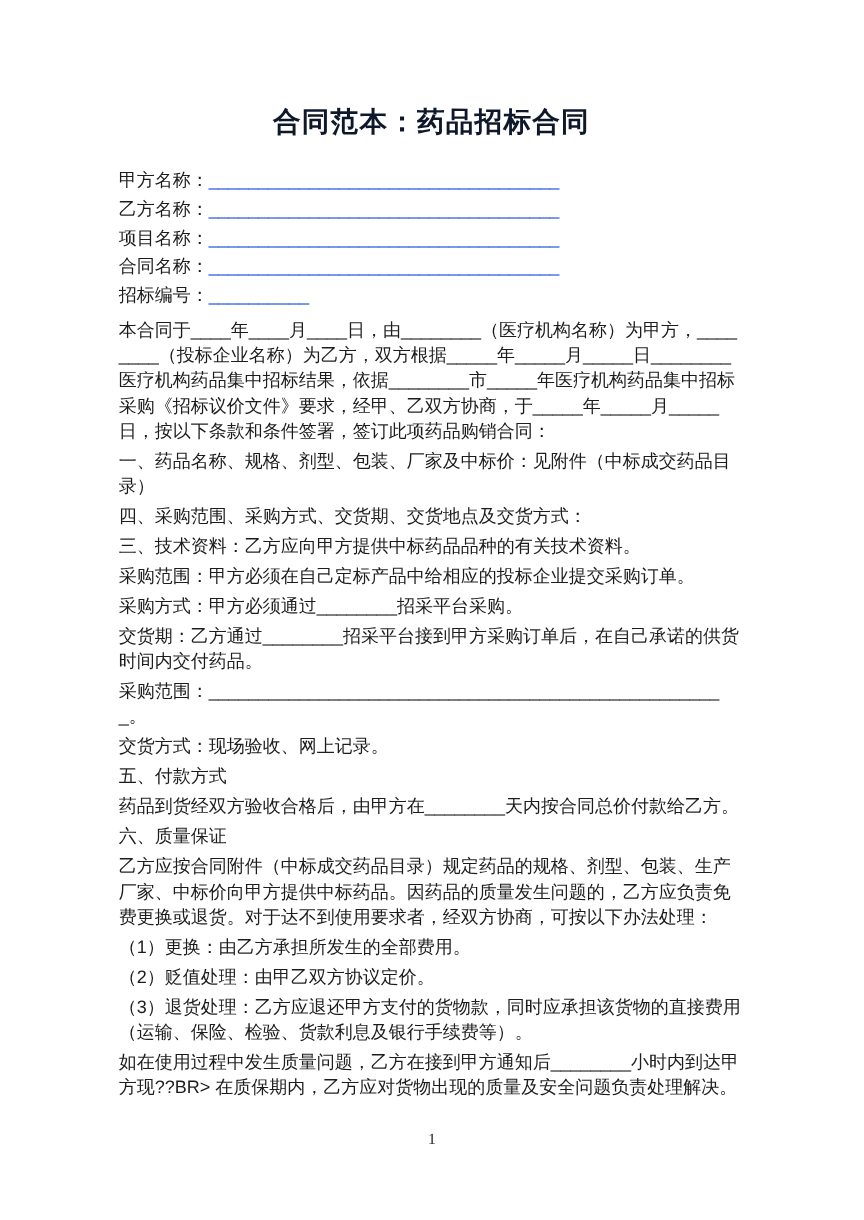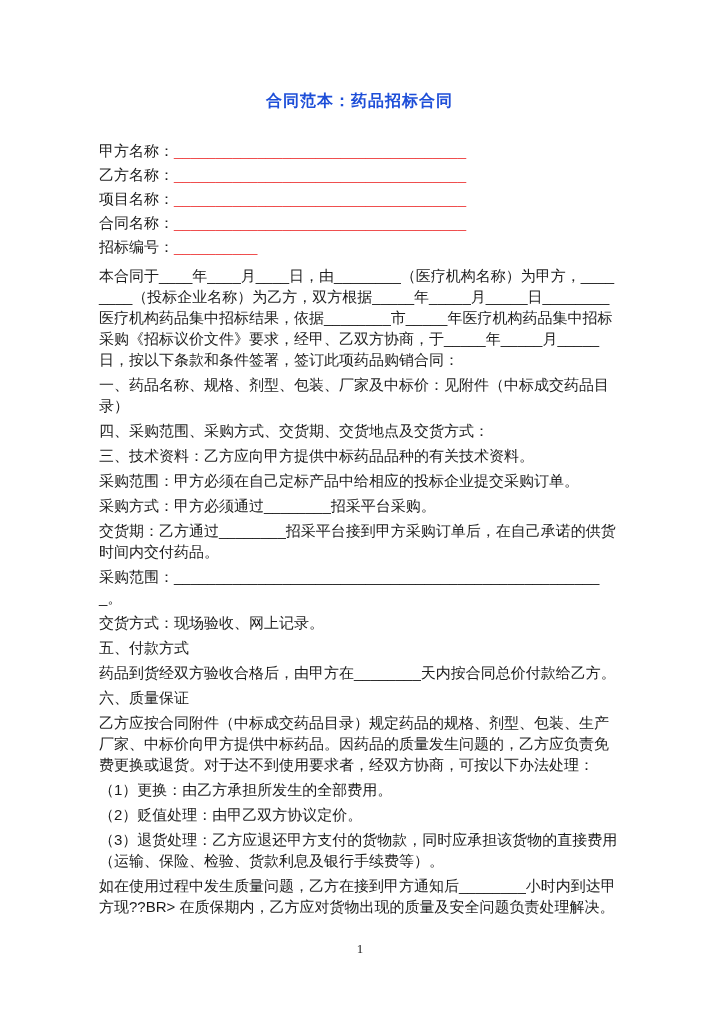--- a/index.html
+++ b/index.html
@@ -17,43 +17,43 @@
   }
   .page {
     box-sizing: border-box;
     width: 720px;
     height: 1017px;
     padding: 86px 100px 0 99px;
     background: #ffffff;
     position: relative;
   }
   .doc-title {
-    color: #1d4ed8;
-    font-size: 16px;
+    color: #0f172a;
+    font-size: 23px;
     font-weight: 700;
     text-align: center;
     margin: 0 0 24px 0;
     line-height: 30px;
     letter-spacing: 1px;
   }
   .fields {
     margin-bottom: 8px;
   }
   .fields p {
     margin: 0 0 3px 0;
   }
   p {
     font-size: 15px;
     line-height: 21px;
     margin: 4px 0;
     word-break: break-all;
     white-space: normal;
   }
   .blank {
-    color: #ef4444;
+    color: #1d4ed8;
     letter-spacing: 0;
   }
   .page-footer {
     position: absolute;
     top: 941px;
     left: 0;
     width: 720px;
     text-align: center;
     font-family: "Liberation Serif", serif;
     font-size: 13px;

